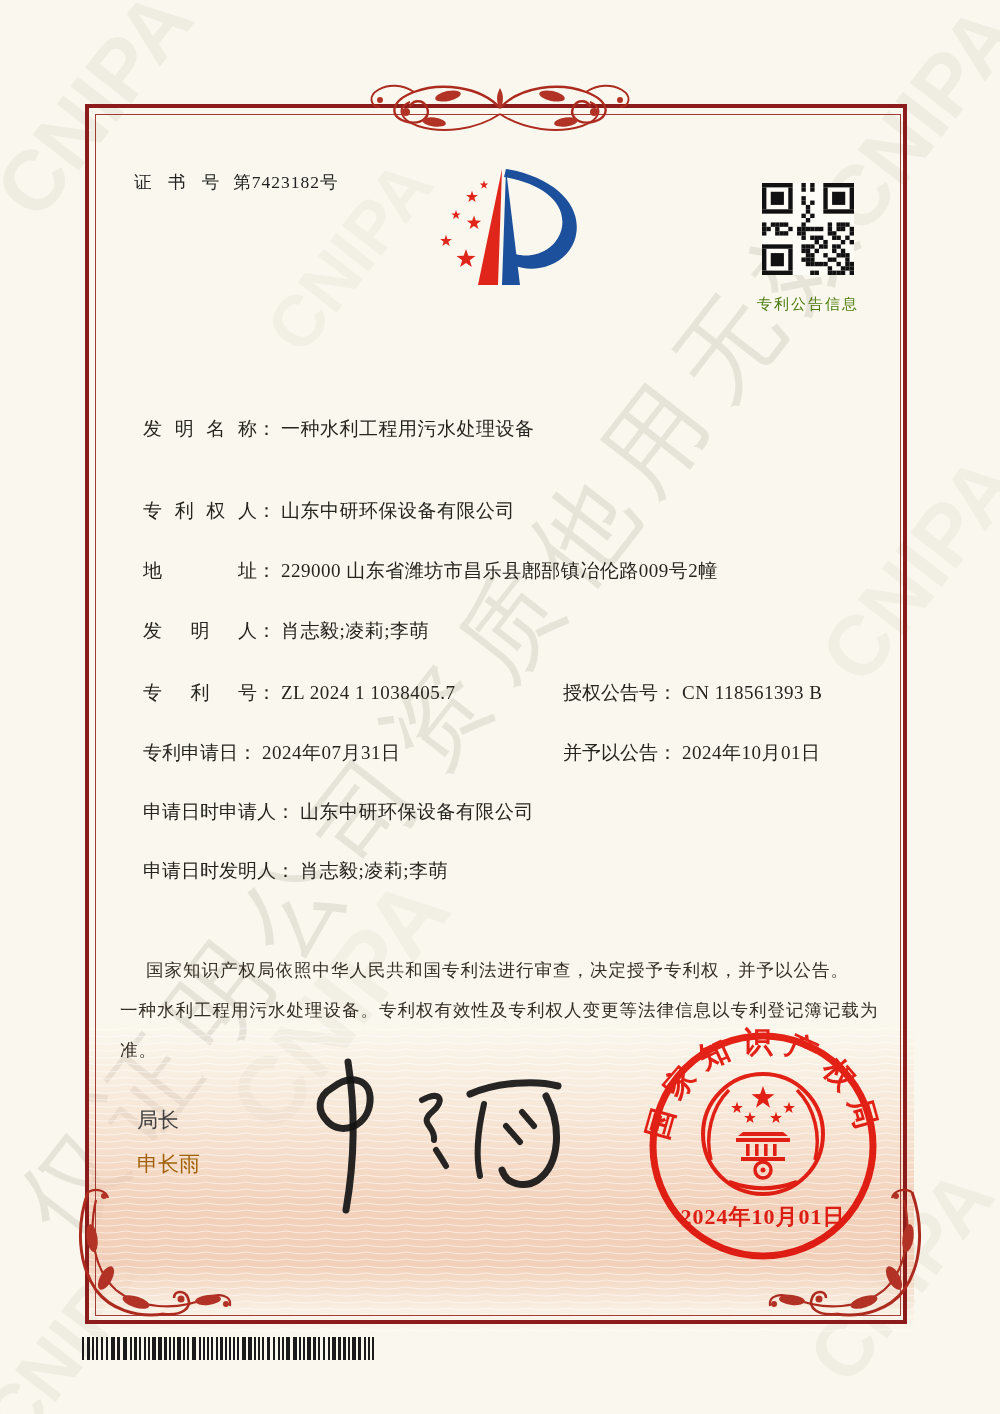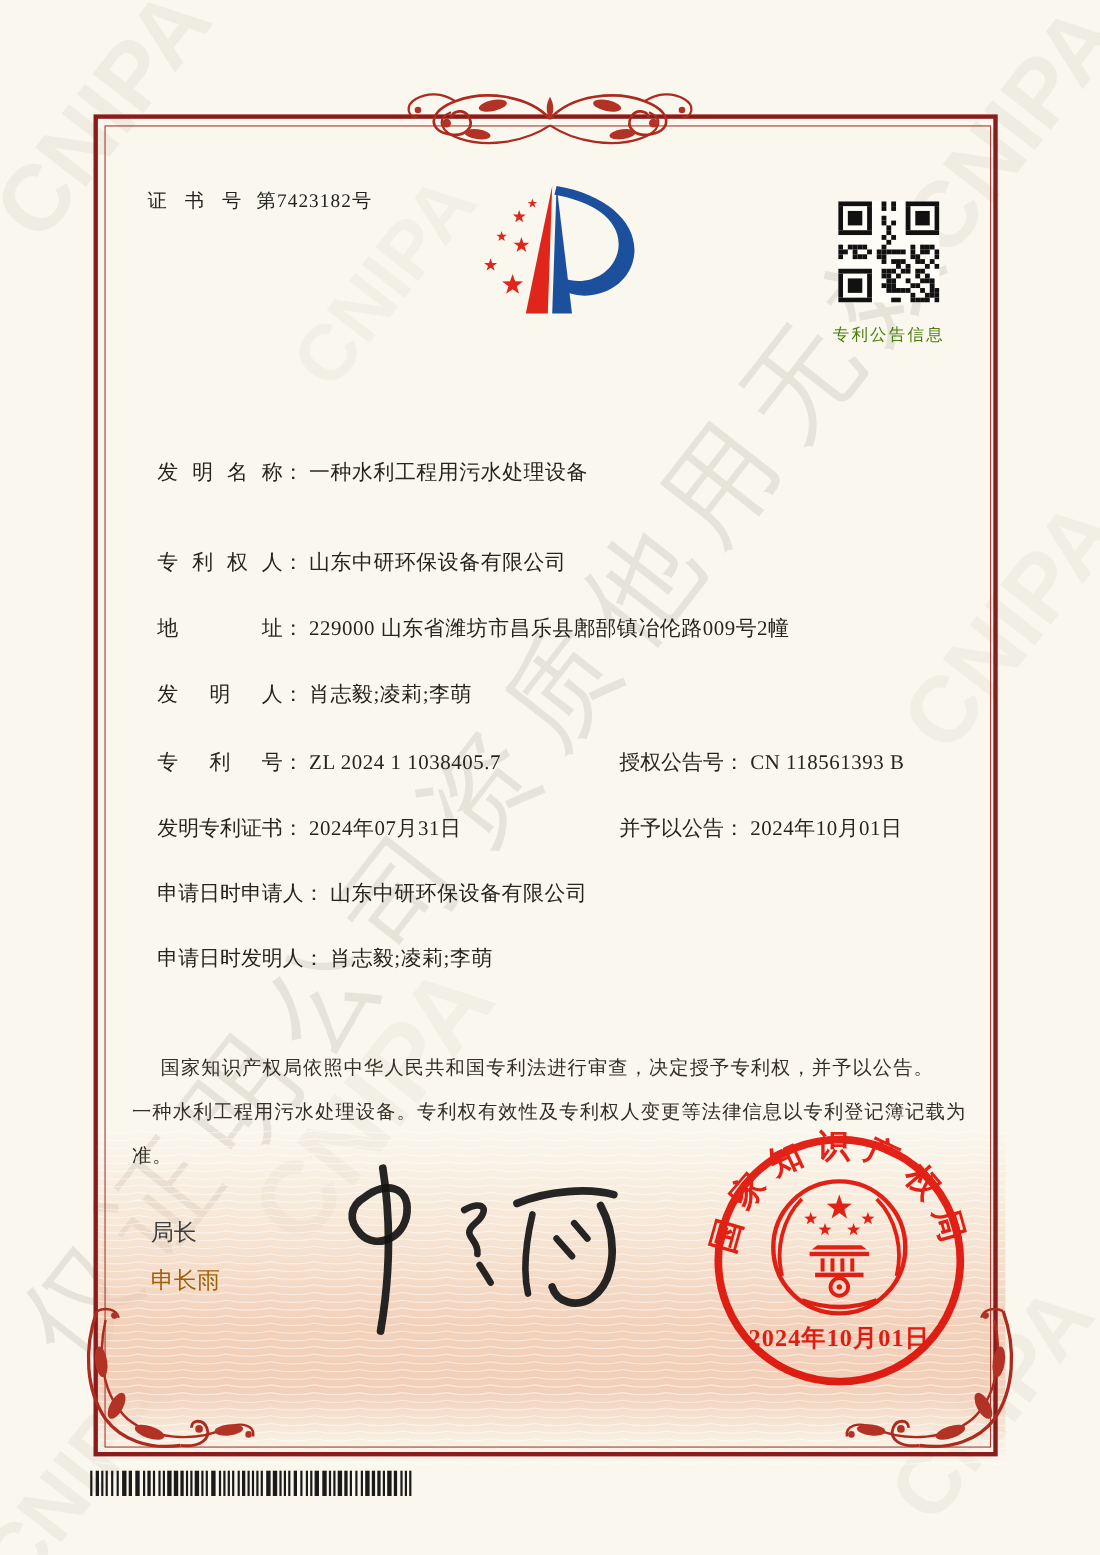--- a/index.html
+++ b/index.html
@@ -338,21 +338,21 @@
   <div class="row" style="top:618px">
     <span class="flabel just">发明人</span><span class="colon">：</span><span class="fvalue">肖志毅;凌莉;李萌</span>
   </div>
   <div class="row" style="top:680px">
     <span class="flabel just">专利号</span><span class="colon">：</span><span class="fvalue">ZL 2024 1 1038405.7</span>
     <span class="rcol">
       <span class="flabel">授权公告号</span><span class="colon">：</span><span class="fvalue">CN 118561393 B</span>
     </span>
   </div>
   <div class="row" style="top:740px">
-    <span class="flabel">发明专利证书</span><span class="colon">：</span><span class="fvalue">2024年07月31日</span>
+    <span class="flabel">专利申请日</span><span class="colon">：</span><span class="fvalue">2024年07月31日</span>
     <span class="rcol">
       <span class="flabel">并予以公告</span><span class="colon">：</span><span class="fvalue">2024年10月01日</span>
     </span>
   </div>
   <div class="row" style="top:858px">
     <span class="flabel">申请日时发明人</span><span class="colon">：</span><span class="fvalue">肖志毅;凌莉;李萌</span>
   </div>
   <div class="row" style="top:799px">
     <span class="flabel">申请日时申请人</span><span class="colon">：</span><span class="fvalue">山东中研环保设备有限公司</span>
   </div>

